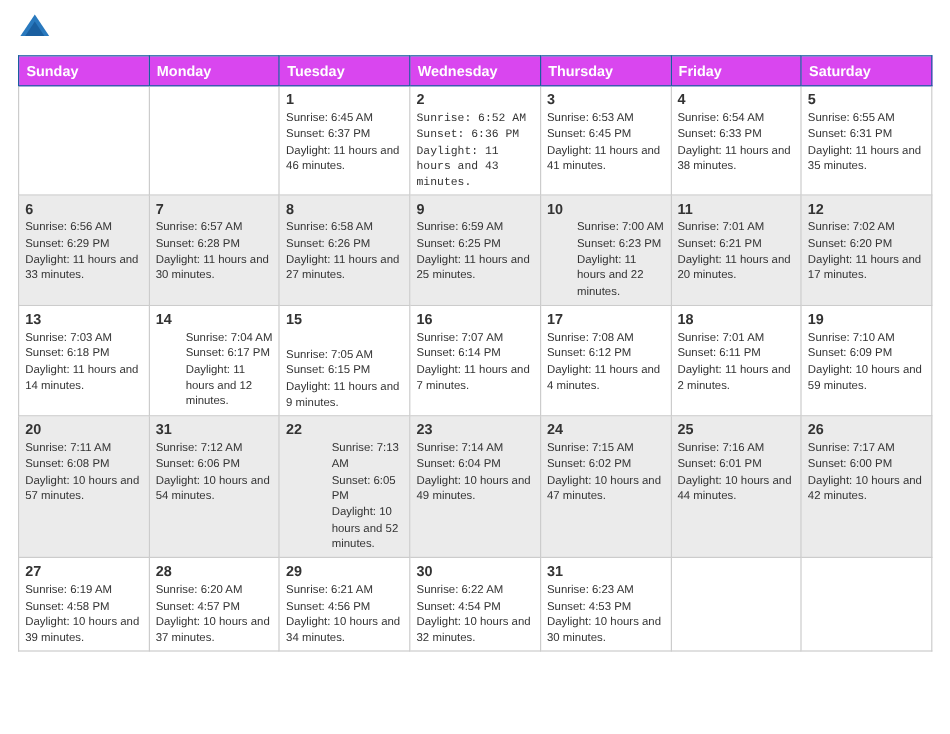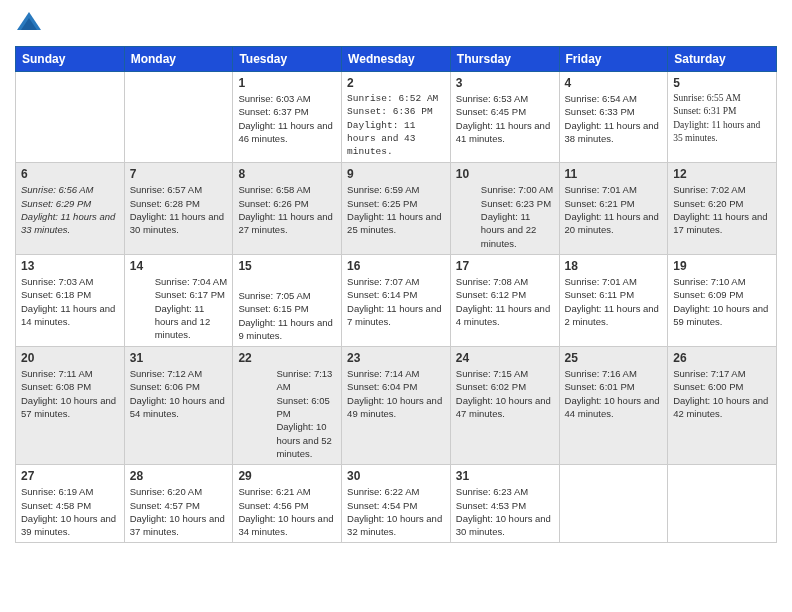--- a/index.html
+++ b/index.html
@@ -60,21 +60,21 @@
       font-size: 14px;
       color: #555;
       margin-top: 2px;
     }
     .calendar {
       width: 100%;
       border-collapse: collapse;
       border: 1px solid #ccc;
     }
     .calendar th {
-      background: #1d4ed8;
+      background: #d946ef;
       color: #fff;
       font-size: 12px;
       font-weight: bold;
       padding: 5px 6px;
       text-align: left;
       border: 1px solid #1a5fa0;
     }
     .calendar td {
       vertical-align: top;
       border: 1px solid #ccc;
@@ -140,21 +140,21 @@
           <th>Friday</th>
           <th>Saturday</th>
         </tr>
     </thead>
     <tbody id="calendar-body">
     <tr class="row-odd">
           <td class="empty-cell"></td>
           <td class="empty-cell"></td>
           <td>
             <span class="day-num">1</span>
-            <div class="day-info" style="white-space: pre-line;">Sunrise: 6:03 AM
+            <div class="day-info" style="white-space: pre-line;">Sunrise: 6:45 AM
 Sunset: 6:37 PM
 Daylight: 11 hours and 46 minutes.</div>
           </td>
           <td>
             <span class="day-num">2</span>
             <div class="day-info" style="white-space: pre-line; font-family: Liberation Mono, monospace;">Sunrise: 6:52 AM
 Sunset: 6:36 PM
 Daylight: 11 hours and 43 minutes.</div>
           </td>
           <td>
@@ -164,29 +164,29 @@
 Daylight: 11 hours and 41 minutes.</div>
           </td>
           <td>
             <span class="day-num">4</span>
             <div class="day-info" style="white-space: pre-line;">Sunrise: 6:54 AM
 Sunset: 6:33 PM
 Daylight: 11 hours and 38 minutes.</div>
           </td>
           <td>
             <span class="day-num">5</span>
-            <div class="day-info" style="white-space: pre-line; font-family: Liberation Serif, serif;">Sunrise: 6:55 AM
+            <div class="day-info" style="white-space: pre-line;">Sunrise: 6:55 AM
 Sunset: 6:31 PM
 Daylight: 11 hours and 35 minutes.</div>
           </td>
         </tr>
         <tr class="row-even">
           <td>
             <span class="day-num">6</span>
-            <div class="day-info" style="white-space: pre-line; font-style: italic;">Sunrise: 6:56 AM
+            <div class="day-info" style="white-space: pre-line;">Sunrise: 6:56 AM
 Sunset: 6:29 PM
 Daylight: 11 hours and 33 minutes.</div>
           </td>
           <td>
             <span class="day-num">7</span>
             <div class="day-info" style="white-space: pre-line;">Sunrise: 6:57 AM
 Sunset: 6:28 PM
 Daylight: 11 hours and 30 minutes.</div>
           </td>
           <td>

